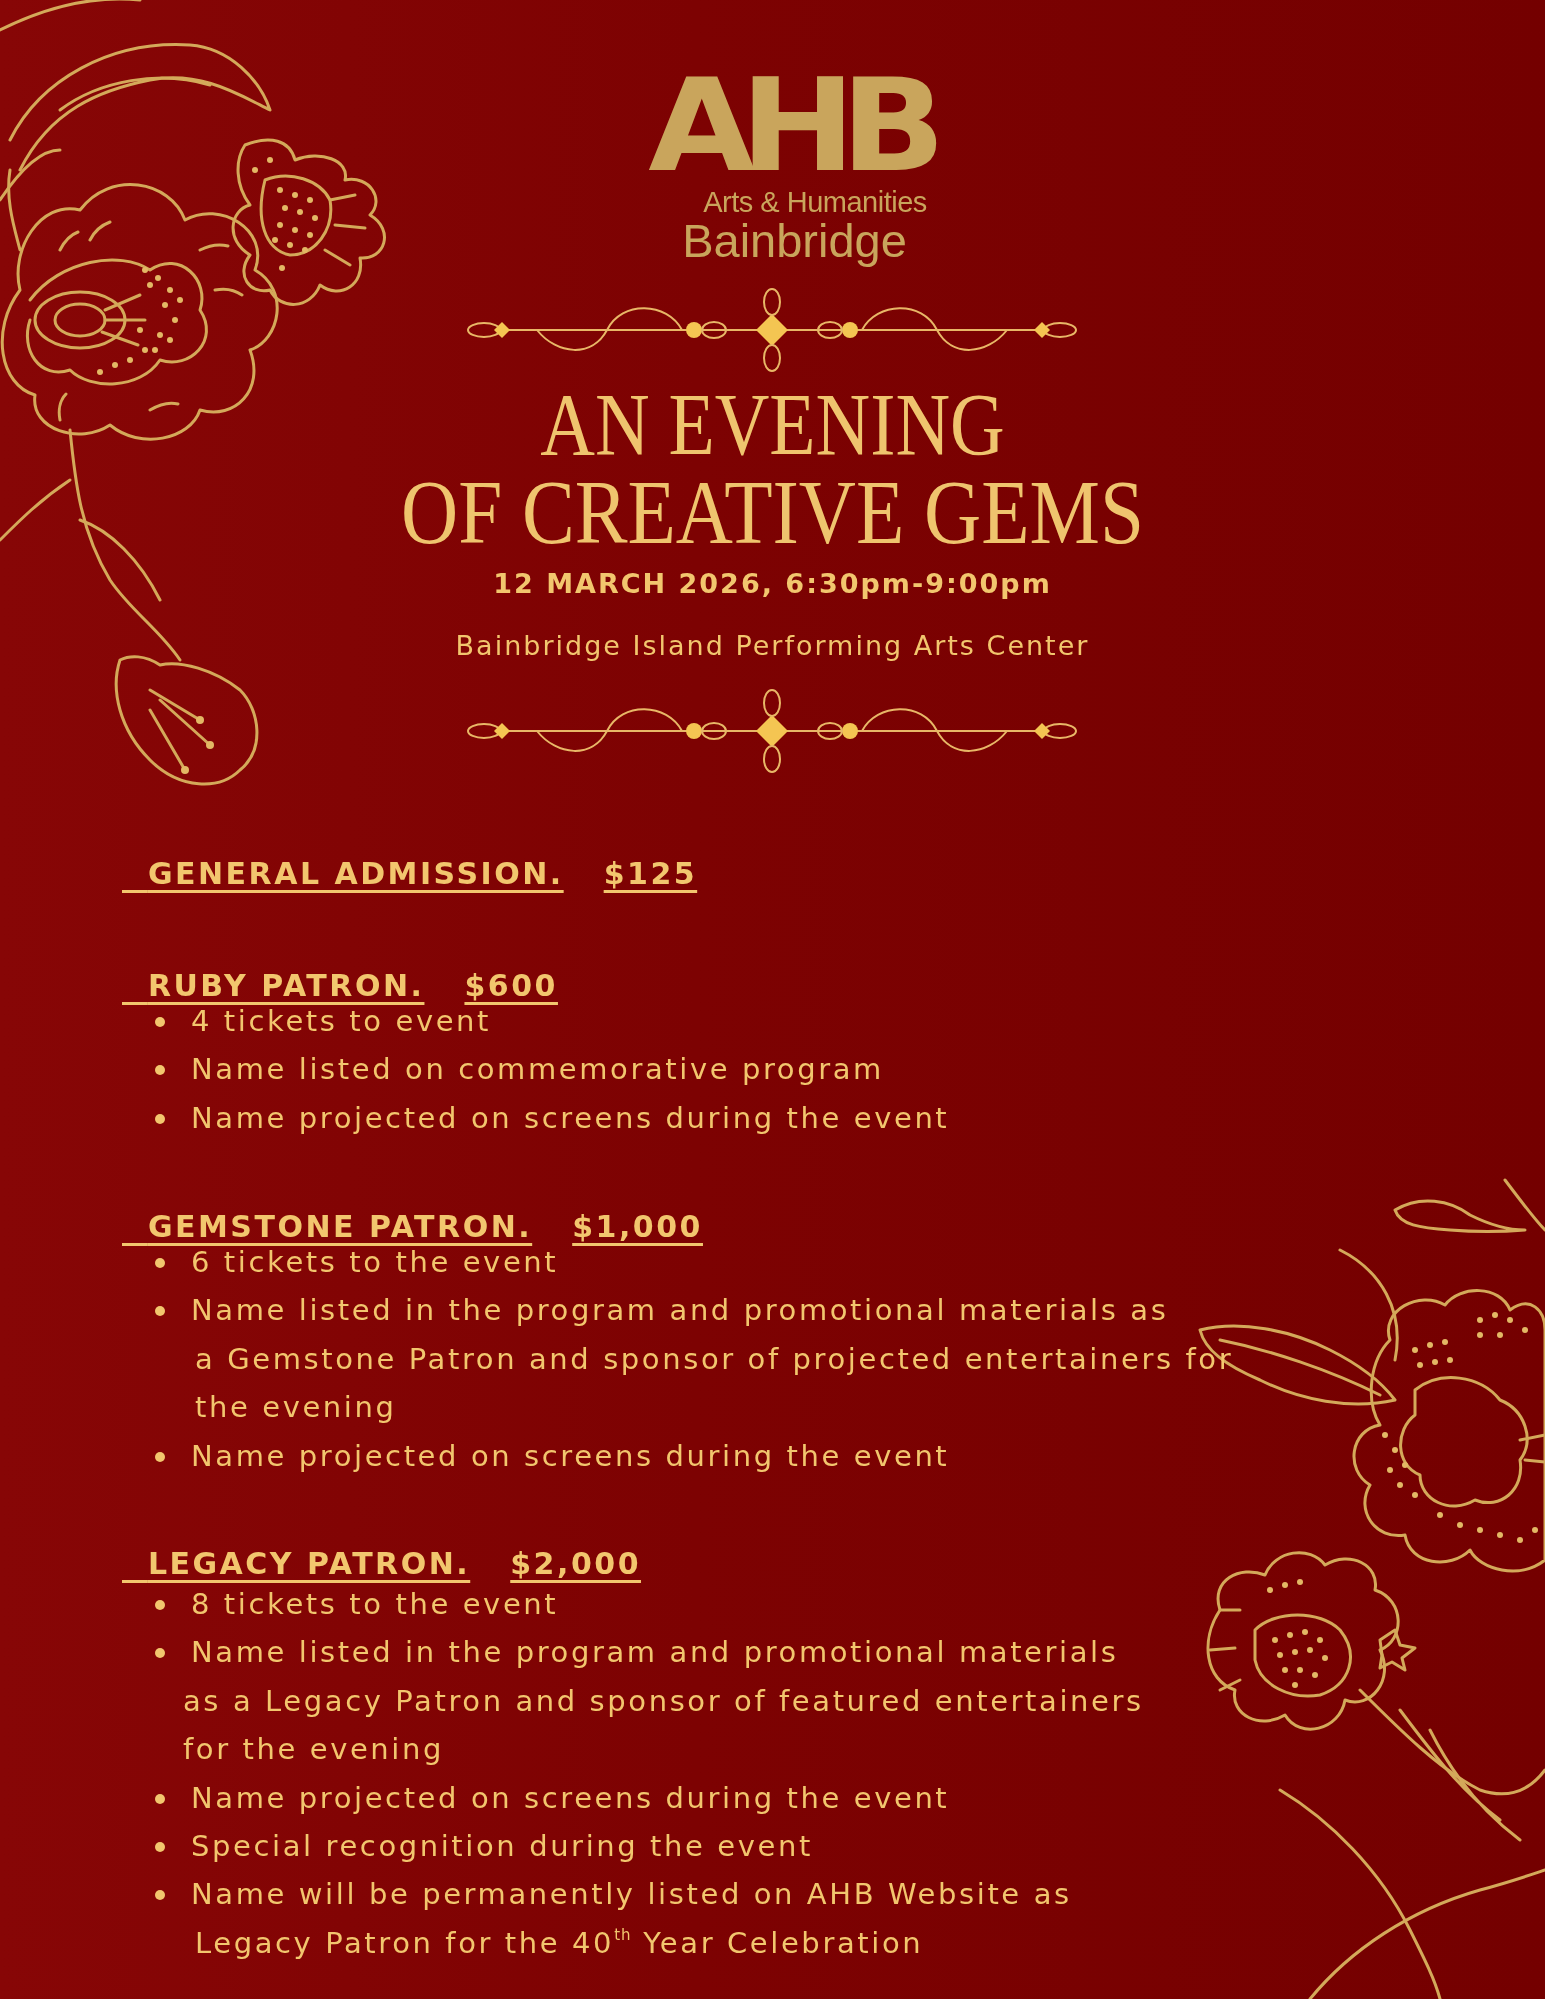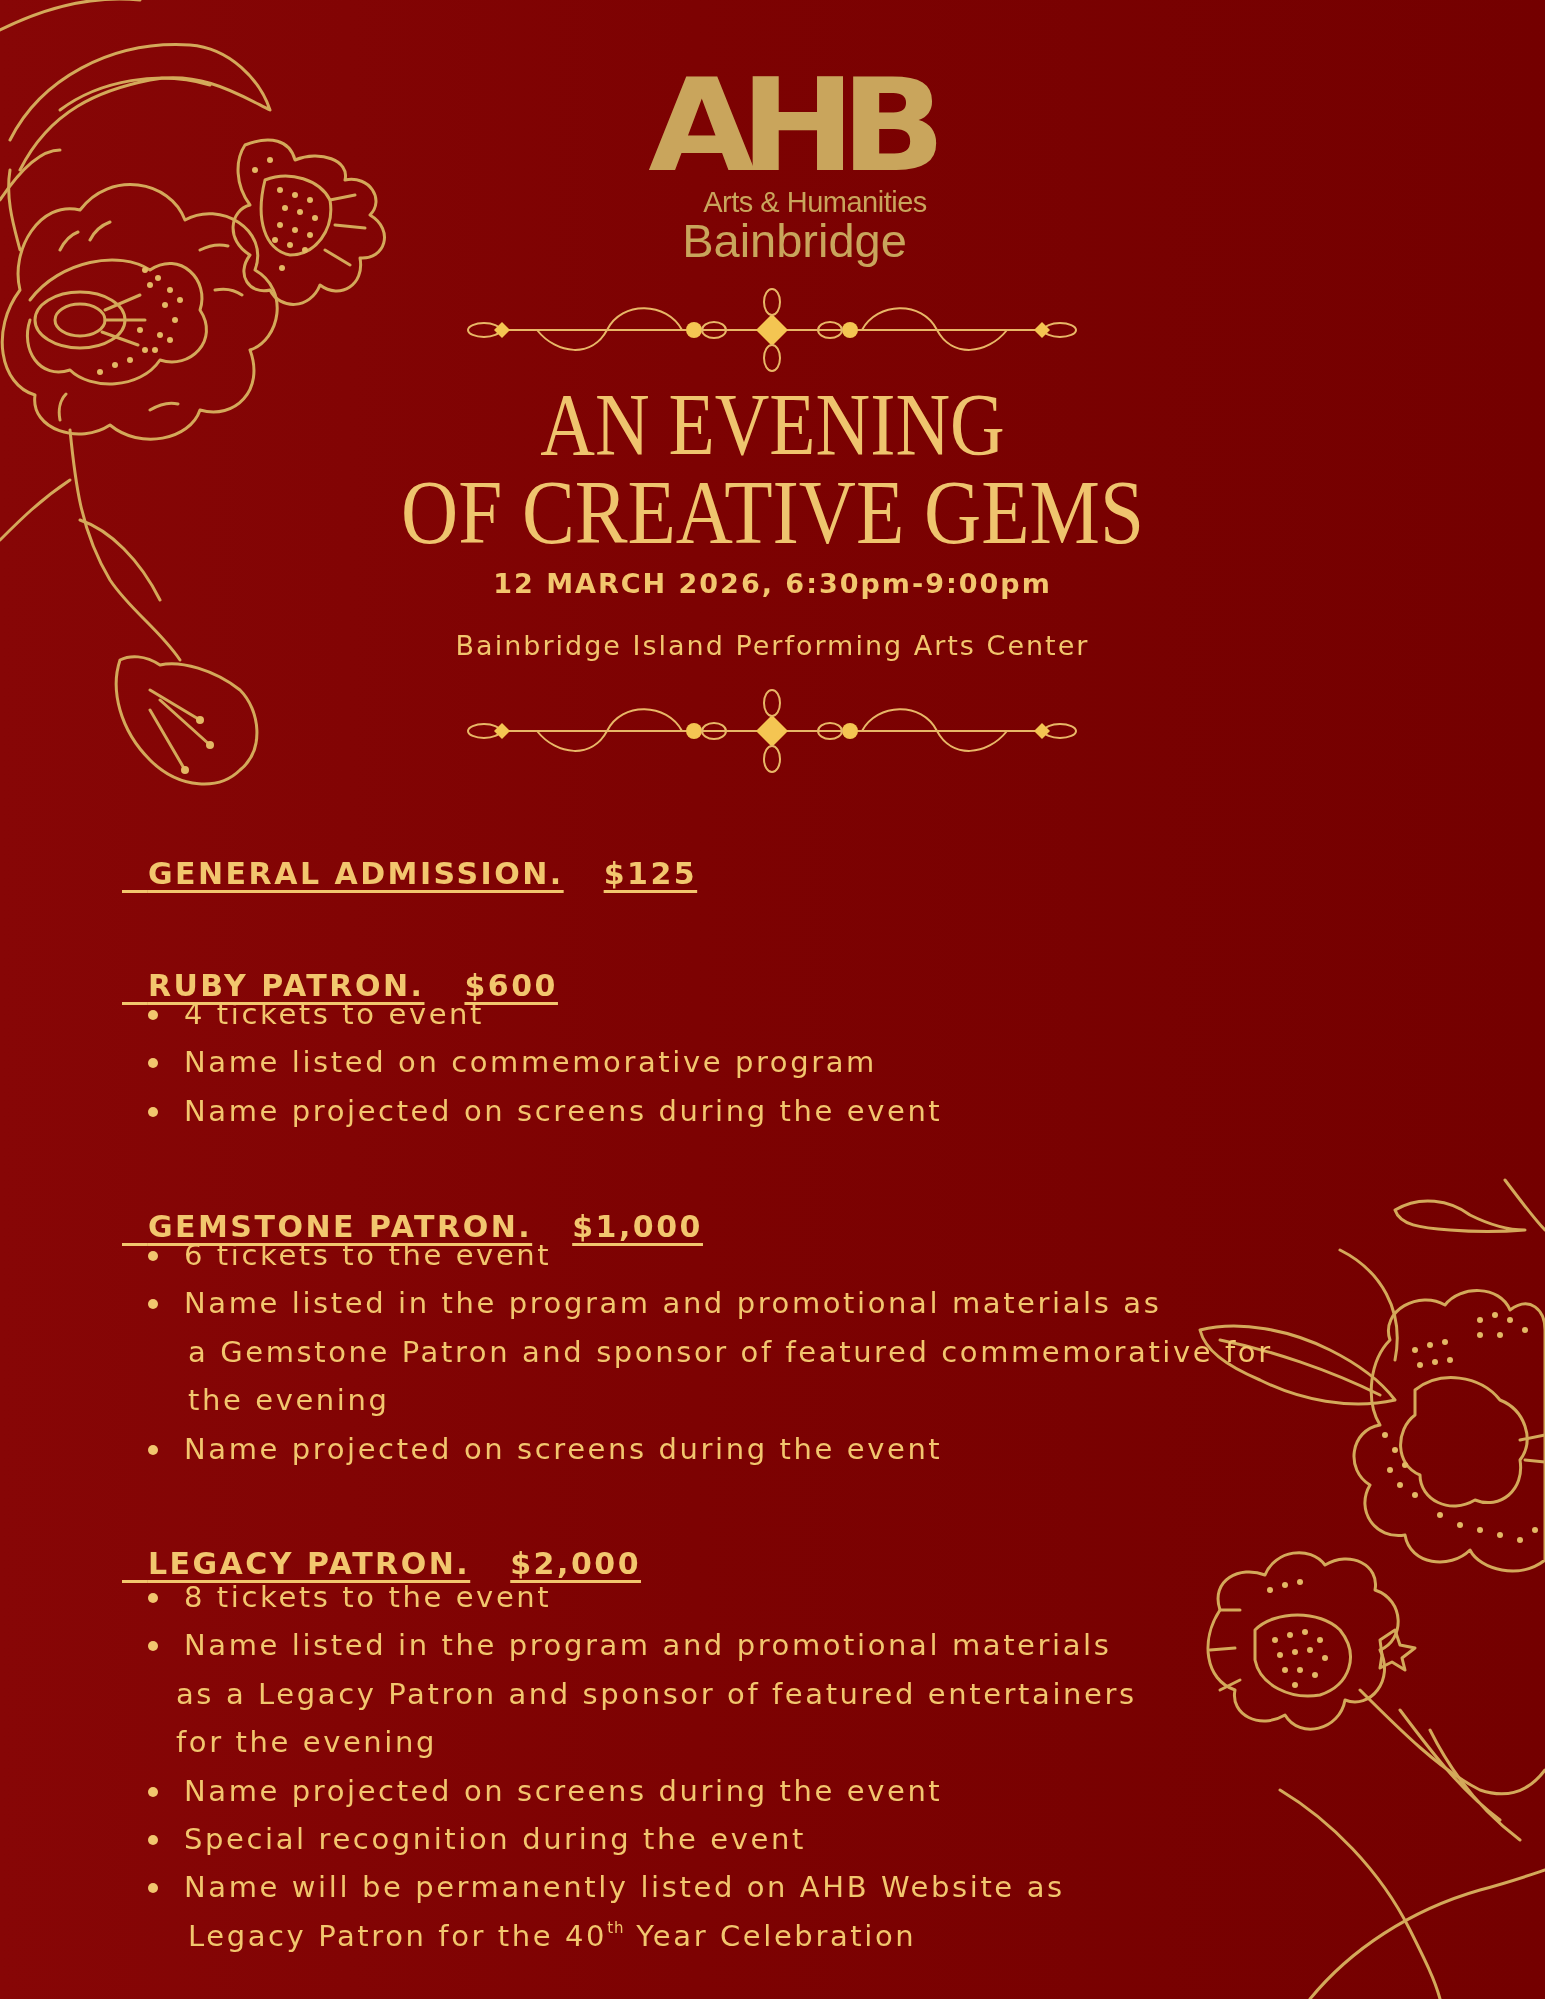--- a/index.html
+++ b/index.html
@@ -25,21 +25,21 @@
   .ornament .fill { fill: #f4c552; stroke: none; }
 
   .title { position: absolute; left: 0; right: 0; text-align: center; font-family: "Liberation Serif", "DejaVu Serif", serif; color: #efc46e; font-weight: normal; }
   .title-1 { top: 380px; font-size: 88px; line-height: 90px; letter-spacing: 0px; transform: scaleX(0.86); }
   .title-2 { top: 465px; font-size: 92px; line-height: 94px; transform: scaleX(0.86); }
   .date { position: absolute; left: 0; right: 0; top: 568px; text-align: center; font-family: "DejaVu Sans", sans-serif; font-weight: bold; font-size: 27px; letter-spacing: 2px; color: #f2c66e; }
   .venue { position: absolute; left: 0; right: 0; top: 630px; text-align: center; font-family: "DejaVu Sans", sans-serif; font-weight: normal; font-size: 27px; letter-spacing: 2px; color: #f2c66e; }
 
   .tier-heading { position: absolute; left: 122px; font-family: "DejaVu Sans", sans-serif; font-weight: bold; font-size: 30px; letter-spacing: 2.5px; color: #f2c66e; white-space: pre; text-decoration: underline; text-decoration-thickness: 3px; text-underline-offset: 6px; line-height: 36px; }
   .tier-heading .price { margin-left: 40px; }
-  .bullets { position: absolute; left: 136px; margin: 10px; padding: 0; list-style: none; }
+  .bullets { position: absolute; left: 136px; margin: 17px; padding: 0; list-style: none; }
   .bullets li { position: relative; padding-left: 38px; font-family: "DejaVu Sans", sans-serif; font-size: 29px; letter-spacing: 2.6px; line-height: 48.4px; color: #f2c66e; font-weight: normal; }
   .bullets li::before { content: ""; position: absolute; left: 2px; top: 20px; width: 10px; height: 10px; border-radius: 50%; background: #f2c66e; }
   .bullets li .cont { display: block; margin-left: 4px; }
   .legacy li .cont { margin-left: -8px; }
   sup { font-size: 15px; letter-spacing: 1px; vertical-align: 13px; line-height: 0; text-align: center; }
 </style>
 </head>
 <body>
 
 <svg class="flower" style="left:0;top:0" width="450" height="820" viewBox="0 0 450 820">
@@ -225,21 +225,21 @@
   <li>Name projected on screens during the event</li>
 </ul>
 
 <div class="tier-heading" style="top:1173px">
   <span>GEMSTONE PATRON.</span><span class="price">$1,000</span>
 </div>
 <ul class="bullets" style="top:1221px">
   <li>6 tickets to the event</li>
   <li>
     <span>Name listed in the program and promotional materials as</span>
-    <span class="cont">a Gemstone Patron and sponsor of featured commemorative for</span>
+    <span class="cont">a Gemstone Patron and sponsor of projected entertainers for</span>
     <span class="cont">the evening</span>
   </li>
   <li>Name projected on screens during the event</li>
 </ul>
 
 <div class="tier-heading" style="top:1510px">
   <span>LEGACY PATRON.</span><span class="price">$2,000</span>
 </div>
 <ul class="bullets legacy" style="top:1563px">
   <li>8 tickets to the event</li>

